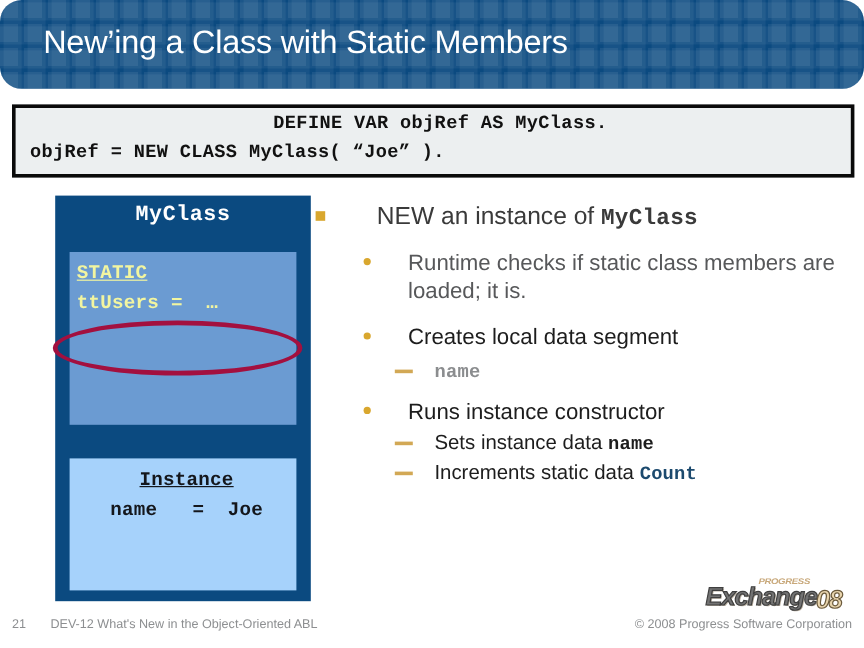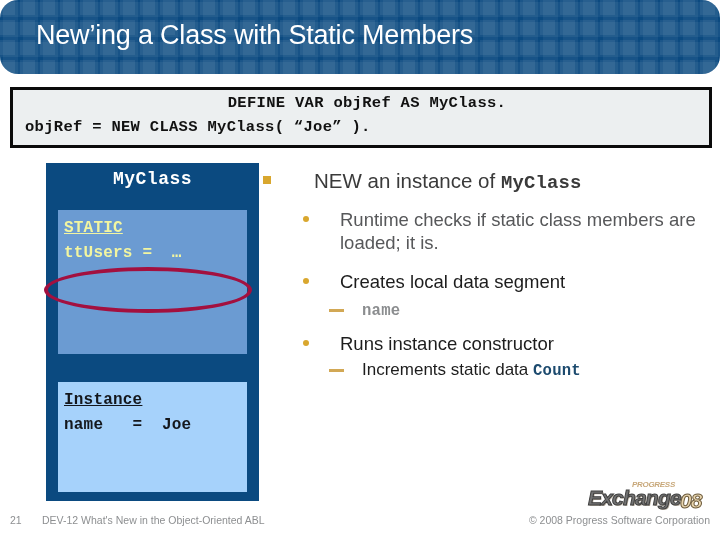--- a/index.html
+++ b/index.html
@@ -129,20 +129,21 @@
   }
   #instance-panel .iline {
     font-family: "Liberation Mono", "DejaVu Sans Mono", monospace;
     font-size: 16px;
     font-weight: bold;
     color: #14171c;
     white-space: pre;
     line-height: 25px;
     margin-left: 6px;
     letter-spacing: 0.2px;
+    text-align: center;
   }
   #instance-panel .iline.first { padding-top: 6px; }
   #instance-panel .iline.underline {
     text-decoration: underline;
     display: inline-block;
     margin-left: 6px;
   }
   #highlight-ellipse {
     position: absolute;
     left: 44px; top: 267px;
@@ -324,20 +325,23 @@
   </div>
 
   <div class="b3 gray" id="b3-name">
     <span class="dash"></span><span class="mono gray">name</span>
   </div>
 
   <div class="b2 dark" id="b2-runs">
     <span class="dot"></span><span>Runs instance constructor</span>
   </div>
 
+  <div class="b3">
+    <span class="dash"></span><span>Sets instance data </span><span class="mono dark">name</span>
+  </div>
 
   <div class="b3">
     <span class="dash"></span><span>Increments static data </span><span class="mono blue">Count</span>
   </div>
 
 </div>
 
 <div id="exchange-logo">
   <div id="logo-progress">PROGRESS</div>
   <div id="logo-exchange">Exchange</div>

